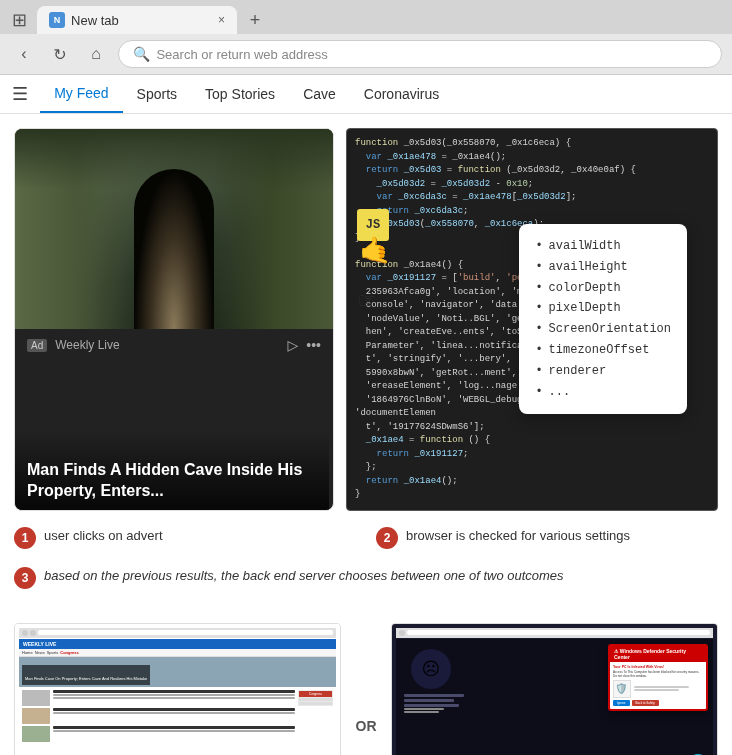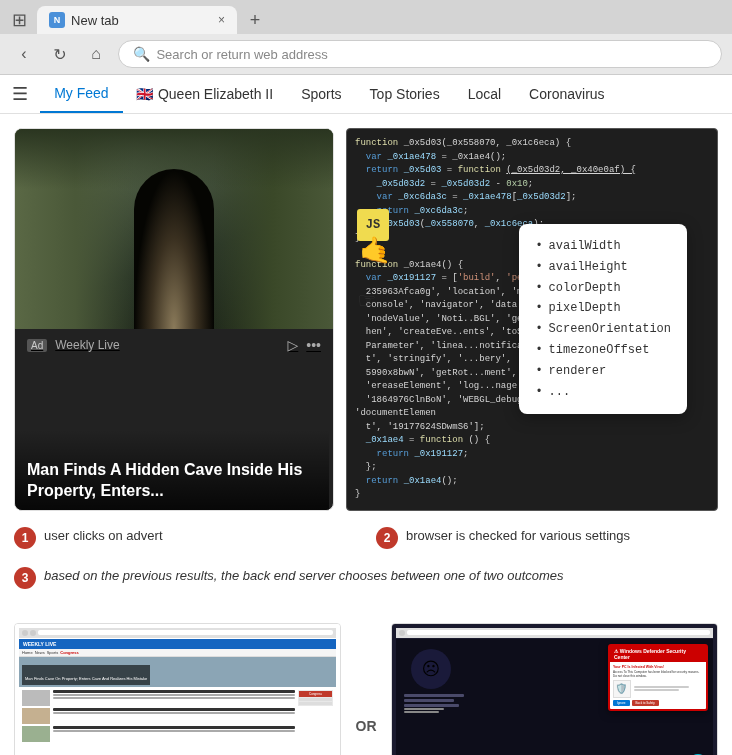--- a/index.html
+++ b/index.html
@@ -33,21 +33,21 @@
 
     
     .article-card { width: 320px; min-width: 320px; border: 1px solid #e0e0e0; border-radius: 8px; overflow: hidden; position: relative; background: #222; }
     .article-img { width: 100%; height: 200px; background: linear-gradient(160deg, #6b7c60 0%, #4a5840 30%, #2c3828 60%, #1a2215 100%); display: flex; align-items: center; justify-content: center; position: relative; overflow: hidden; }
     .cave-path { position: absolute; bottom: 0; left: 50%; transform: translateX(-50%); width: 80px; height: 160px; background: radial-gradient(ellipse at center bottom, #8a7a5a 0%, #3a3020 40%, #050502 70%); border-radius: 40px 40px 0 0; }
     .cave-walls-left { position: absolute; left: 0; top: 0; width: 120px; height: 100%; background: linear-gradient(to right, #5a6845 0%, #4a5838 50%, transparent 100%); }
     .cave-walls-right { position: absolute; right: 0; top: 0; width: 120px; height: 100%; background: linear-gradient(to left, #4a5838 0%, #3a4828 50%, transparent 100%); }
     .cave-ceiling { position: absolute; top: 0; left: 0; width: 100%; height: 60px; background: linear-gradient(to bottom, #2a3520 0%, transparent 100%); }
     .article-text-overlay { position: absolute; bottom: 0; left: 0; right: 4px; background: linear-gradient(transparent, rgba(0,0,0,0.8)); padding: 30px 12px 8px; }
     .article-title { color: white; font-size: 16px; font-weight: 600; line-height: 1.3; }
-    .article-footer { display: flex; align-items: center; padding: 8px 12px; background: #222; gap: 8px; text-decoration: underline; }
+    .article-footer { display: flex; align-items: center; padding: 8px 12px; background: #222; gap: 8px; }
     .ad-badge { background: #555; color: #ccc; font-size: 10px; padding: 1px 4px; border-radius: 2px; }
     .source-name { color: #aaa; font-size: 12px; flex: 1; }
     .play-btn { color: #aaa; font-size: 14px; }
     .more-btn { color: #aaa; font-size: 14px; }
 
     
     .code-panel { flex: 1; border: 1px solid #555; border-radius: 4px; background: #1e1e1e; font-size: 9.5px; font-family: 'Courier New', monospace; color: #d4d4d4; padding: 8px; overflow: hidden; position: relative; line-height: 1.4; }
     .js-badge { position: absolute; top: 80px; left: 10px; background: #f0db4f; color: #323330; font-size: 12px; font-weight: bold; width: 32px; height: 32px; display: flex; align-items: center; justify-content: center; border-radius: 3px; z-index: 5; }
 
     
@@ -111,30 +111,27 @@
     </div>
   </div>
 </div>
 
 <div class="nav-bar">
   <span class="hamburger">☰</span>
   <div class="nav-item active">
     <span>My Feed</span>
   </div>
   <div class="nav-item">
-    <span>🇬🇧 Queen Elizabeth II</span>
-  </div>
-  <div class="nav-item">
     <span>Sports</span>
   </div>
   <div class="nav-item">
     <span>Top Stories</span>
   </div>
   <div class="nav-item">
-    <span>Local</span>
+    <span>Cave</span>
   </div>
   <div class="nav-item">
     <span>Coronavirus</span>
   </div>
 </div>
 
 <div class="main-content">
 
   <div class="top-section">
 
@@ -153,21 +150,21 @@
         <span class="source-name">Weekly Live</span>
         <span class="play-btn">▷</span>
         <span class="more-btn">•••</span>
       </div>
     </div>
 
     <div class="code-panel">
       <div style="color:#d4d4d4; font-size:9px; line-height:1.5;">
         <span style="color:#dcdcaa;">function</span> <span style="color:#d4d4d4;">_0x5d03(_0x558070, _0x1c6eca) {</span><br>
         &nbsp;&nbsp;<span style="color:#569cd6;">var</span> <span style="color:#9cdcfe;">_0x1ae478</span> = <span style="color:#d4d4d4;">_0x1ae4();</span><br>
-        &nbsp;&nbsp;<span style="color:#569cd6;">return</span> <span style="color:#9cdcfe;">_0x5d03</span> = <span style="color:#dcdcaa;">function</span> <span style="color:#d4d4d4;text-decoration:underline;">(_0x5d03d2, _0x40e0af) {</span><br>
+        &nbsp;&nbsp;<span style="color:#569cd6;">return</span> <span style="color:#9cdcfe;">_0x5d03</span> = <span style="color:#dcdcaa;">function</span> <span style="color:#d4d4d4;">(_0x5d03d2, _0x40e0af) {</span><br>
         &nbsp;&nbsp;&nbsp;&nbsp;<span style="color:#9cdcfe;">_0x5d03d2</span> = <span style="color:#9cdcfe;">_0x5d03d2</span> - <span style="color:#b5cea8;">0x10</span>;<br>
         &nbsp;&nbsp;&nbsp;&nbsp;<span style="color:#569cd6;">var</span> <span style="color:#9cdcfe;">_0xc6da3c</span> = <span style="color:#9cdcfe;">_0x1ae478</span>[<span style="color:#9cdcfe;">_0x5d03d2</span>];<br>
         &nbsp;&nbsp;&nbsp;&nbsp;<span style="color:#569cd6;">return</span> <span style="color:#9cdcfe;">_0xc6da3c</span>;<br>
         &nbsp;&nbsp;}, <span style="color:#9cdcfe;">_0x5d03</span>(<span style="color:#9cdcfe;">_0x558070</span>, <span style="color:#9cdcfe;">_0x1c6eca</span>);<br>
         }<br>
         <br>
         <span style="color:#dcdcaa;">function</span> <span style="color:#d4d4d4;">_0x1ae4() {</span><br>
         &nbsp;&nbsp;<span style="color:#569cd6;">var</span> <span style="color:#9cdcfe;">_0x191127</span> = [<span style="color:#ce9178;">'build'</span>, <span style="color:#ce9178;">'permission'</span>, <span style="color:#ce9178;">'l</span><br>
         &nbsp;&nbsp;<span style="color:#d4d4d4;">235963Afca0g', 'location', 'method', '</span><br>
         &nbsp;&nbsp;<span style="color:#d4d4d4;">console', 'navigator', 'data', 'Webgl</span><br>

